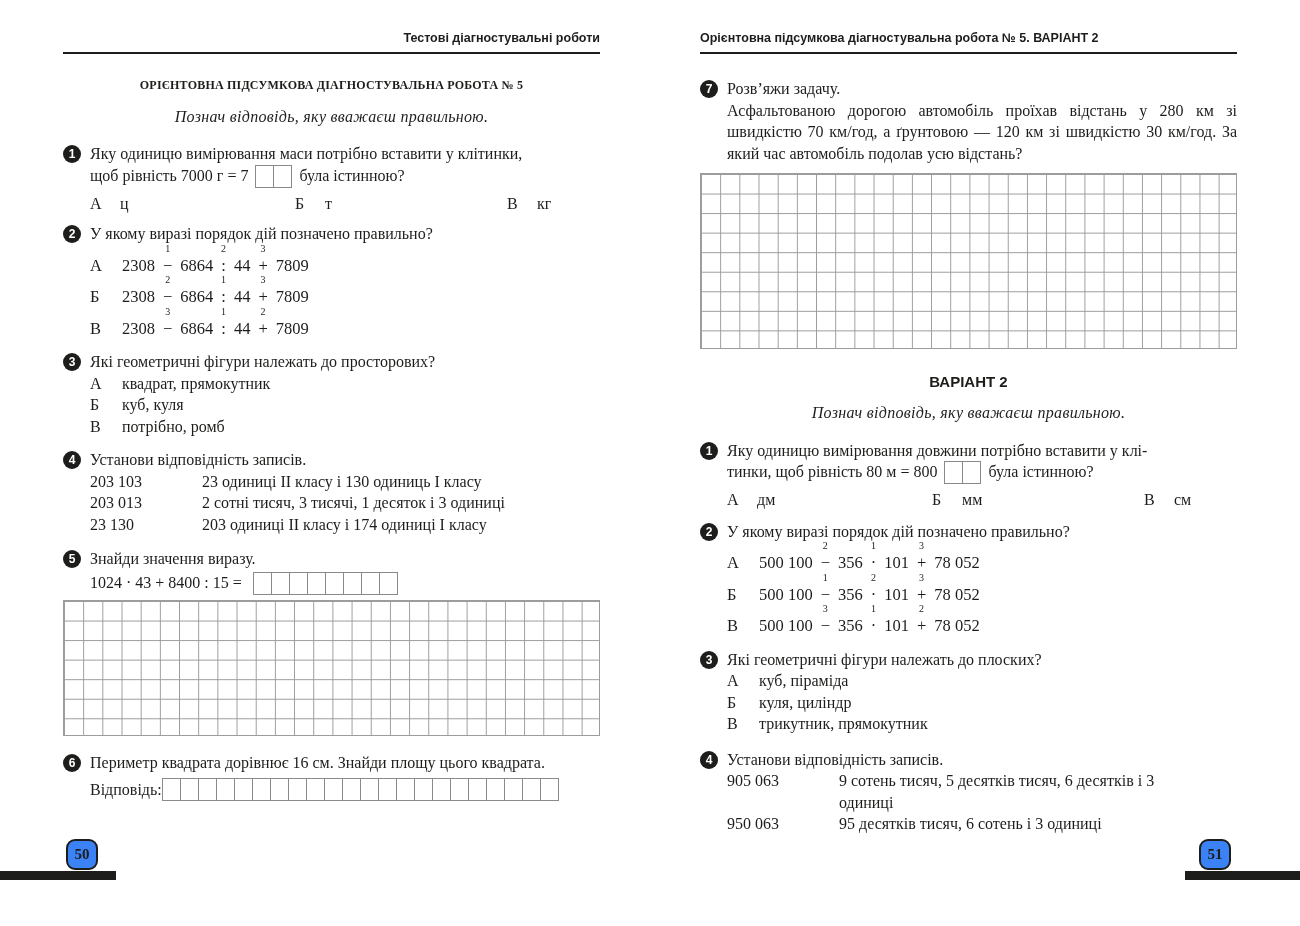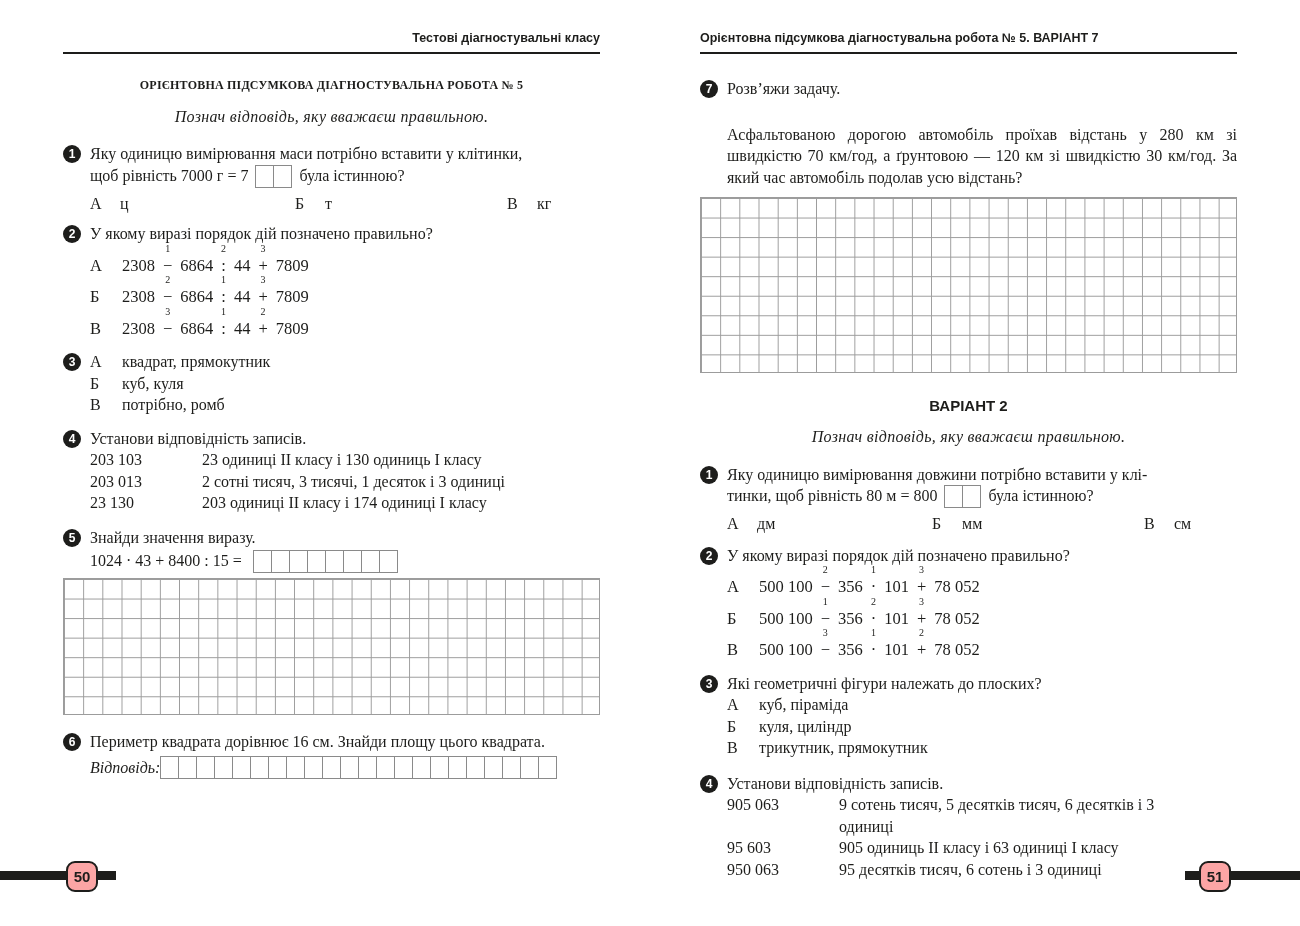--- a/index.html
+++ b/index.html
@@ -45,41 +45,41 @@
   .cell:first-child{margin-left:0;}
   .inline-cells{margin:0 7px;}
 
   .grid-area{
     margin-top:5px;box-sizing:border-box;border:1px solid #9c9c9c;
     background-image:linear-gradient(to right,#9c9c9c 1px,transparent 1px),
                      linear-gradient(to bottom,#9c9c9c 1px,transparent 1px);
     background-size:19.18px 19.55px;
   }
   .ansline{display:flex;align-items:center;margin-top:4px;}
-  .ansline .anslabel{font-style:italic;}
+  .ansline .anslabel{}
 
   .pagebar{position:absolute;top:871px;height:9px;background:#1d1d1b;}
   .pagebar-left{left:0;width:116px;}
   .pagebar-right{left:1185px;width:115px;}
-  .pagenum{position:absolute;top:861px;width:32px;height:31px;background:#fca5a5;border:2px solid #1d1d1b;
+  .pagenum{position:absolute;top:839px;width:32px;height:31px;background:#3b82f6;border:2px solid #1d1d1b;
            border-radius:9px;box-sizing:border-box;display:flex;align-items:center;justify-content:center;
-           font-family:Liberation Sans, sans-serif;font-weight:bold;font-size:15px;}
+           font-family:Liberation Serif, serif;font-weight:bold;font-size:15px;}
   .pagenum-left{left:66px;}
   .pagenum-right{left:1199px;}
 
-  .just{text-align:justify;margin-top:24px;}
+  .just{text-align:justify;}
   .mt9{margin-top:9px;}.mt10{margin-top:10px;}.mt12{margin-top:12px;}
   .mt13{margin-top:13px;}.mt14{margin-top:14px;}.mt16{margin-top:16px;}
   .mt17{margin-top:17px;}.mt18{margin-top:18px;}.mt24{margin-top:24px;}
 </style>
 </head>
 <body>
 
 <div class="page page-left">
-  <div class="runhead">Тестові діагностувальні класу</div>
+  <div class="runhead">Тестові діагностувальні роботи</div>
   <div class="rule"></div>
 
   <div class="doc-title">ОРІЄНТОВНА ПІДСУМКОВА ДІАГНОСТУВАЛЬНА РОБОТА № 5</div>
   <div class="instruction">Познач відповідь, яку вважаєш правильною.</div>
 
   <div class="q mt17">
     <div class="qnum">1</div>
     <div class="qbody">
       <div>Яку одиницю вимірювання маси потрібно вставити у клітинки,</div>
       <div><span>щоб рівність 7000 г = 7</span><span class="cells inline-cells">
@@ -111,20 +111,21 @@
             <span>В</span>
             <span class="expr"><span class="num">2308</span><span class="op">−<span class="ord">3</span></span><span class="num">6864</span><span class="op">:<span class="ord">1</span></span><span class="num">44</span><span class="op">+<span class="ord">2</span></span><span class="num">7809</span></span>
           </div>
         </div>
     </div>
   </div>
 
   <div class="q mt12">
     <div class="qnum">3</div>
     <div class="qbody">
+      <div>Які геометричні фігури належать до просторових?</div>
       <div>
           <div class="optrow">
             <span>А</span>
             <span>квадрат, прямокутник</span>
           </div>
           <div class="optrow">
             <span>Б</span>
             <span>куб, куля</span>
           </div>
           <div class="optrow">
@@ -203,21 +204,21 @@
             <span class="cell"></span>
             <span class="cell"></span>
             <span class="cell"></span>
           </span>
       </div>
     </div>
   </div>
 </div>
 
 <div class="page page-right">
-  <div class="runhead">Орієнтовна підсумкова діагностувальна робота № 5. ВАРІАНТ 7</div>
+  <div class="runhead">Орієнтовна підсумкова діагностувальна робота № 5. ВАРІАНТ 2</div>
   <div class="rule"></div>
 
   <div class="q mt24">
     <div class="qnum">7</div>
     <div class="qbody">
       <div>Розв’яжи задачу.</div>
       <div class="just">Асфальтованою дорогою автомобіль проїхав відстань у 280 км зі швидкістю 70 км/год, а ґрунтовою — 120 км зі швидкістю 30 км/год. За який час автомобіль подолав усю відстань?</div>
     </div>
   </div>
   <div class="grid-area mt9" style="width: 537.04px; height: 175.95px;"></div>
@@ -286,24 +287,20 @@
   <div class="q mt14">
     <div class="qnum">4</div>
     <div class="qbody">
       <div>Установи відповідність записів.</div>
       <div class="pairs">
           <div class="pair">
             <span class="value">905 063</span>
             <span class="desc">9 сотень тисяч, 5 десятків тисяч, 6 десятків і 3 одиниці</span>
           </div>
           <div class="pair">
-            <span class="value">95 603</span>
-            <span class="desc">905 одиниць ІІ класу і 63 одиниці І класу</span>
-          </div>
-          <div class="pair">
             <span class="value">950 063</span>
             <span class="desc">95 десятків тисяч, 6 сотень і 3 одиниці</span>
           </div>
         </div>
     </div>
   </div>
 </div>
 
 <div class="pagebar pagebar-left"></div>
 <div class="pagenum pagenum-left">50</div>

